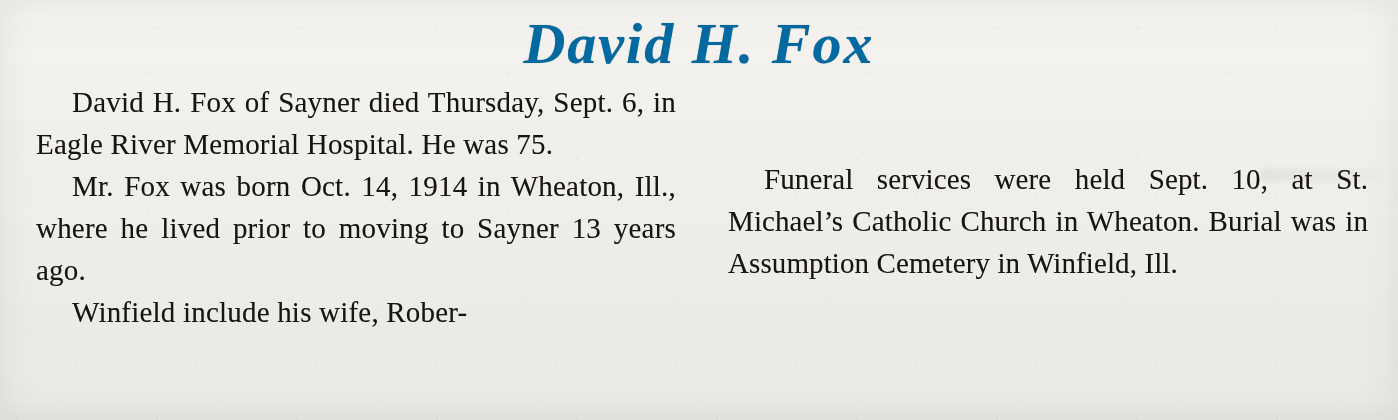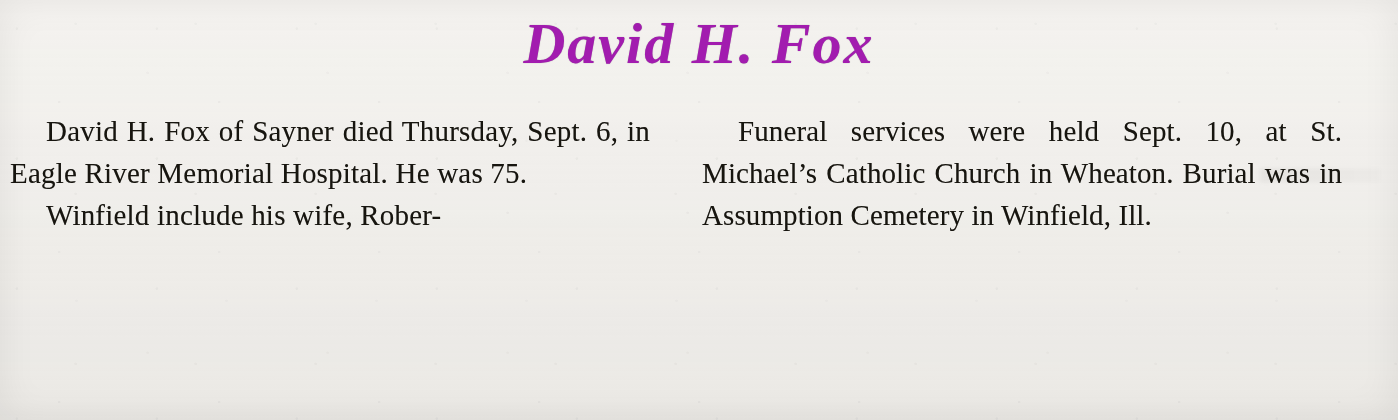--- a/index.html
+++ b/index.html
@@ -37,28 +37,28 @@
   }
   .headline {
     text-align: center;
     font-family: "Liberation Serif", serif;
     font-weight: bold;
     font-style: italic;
     font-size: 58px;
     letter-spacing: 2px;
     margin: 14px 0 6px 0;
     line-height: 1.05;
-    color: #a21caf;
+    color: #0369a1;
     text-shadow: 0 0 1px rgba(0,0,0,0.35);
   }
   .columns {
     display: flex;
     gap: 52px;
-    padding: 0 10px;
-    align-items: flex-end;
+    padding: 0 36px;
+    align-items: center;
   }
   .col {
     width: 640px;
     flex: 0 0 auto;
   }
   .para {
     font-size: 29px;
     line-height: 42px;
     margin: 0;
     text-align: justify;
@@ -98,20 +98,21 @@
 <div class="paper-texture"></div>
 
 <div class="clipping">
 
   <h1 class="headline">David H. Fox</h1>
 
   <div class="columns">
 
     <div class="col col-left">
       <p class="para indent">David H. Fox of Sayner died Thursday, Sept. 6, in Eagle River Memorial Hospital. He was 75.</p>
+      <p class="para indent">Mr. Fox was born Oct. 14, 1914 in Wheaton, Ill., where he lived prior to moving to Sayner 13 years ago.</p>
       <p class="para indent">Winfield include his wife, Rober-</p>
     </div>
 
     <div class="col col-right">
       <p class="para indent gap">Funeral services were held Sept. 10, at St. Michael’s Catholic Church in Wheaton. Burial was in Assumption Cemetery in Winfield, Ill.</p>
     </div>
 
   </div>
 
   <div class="smudge"></div>

